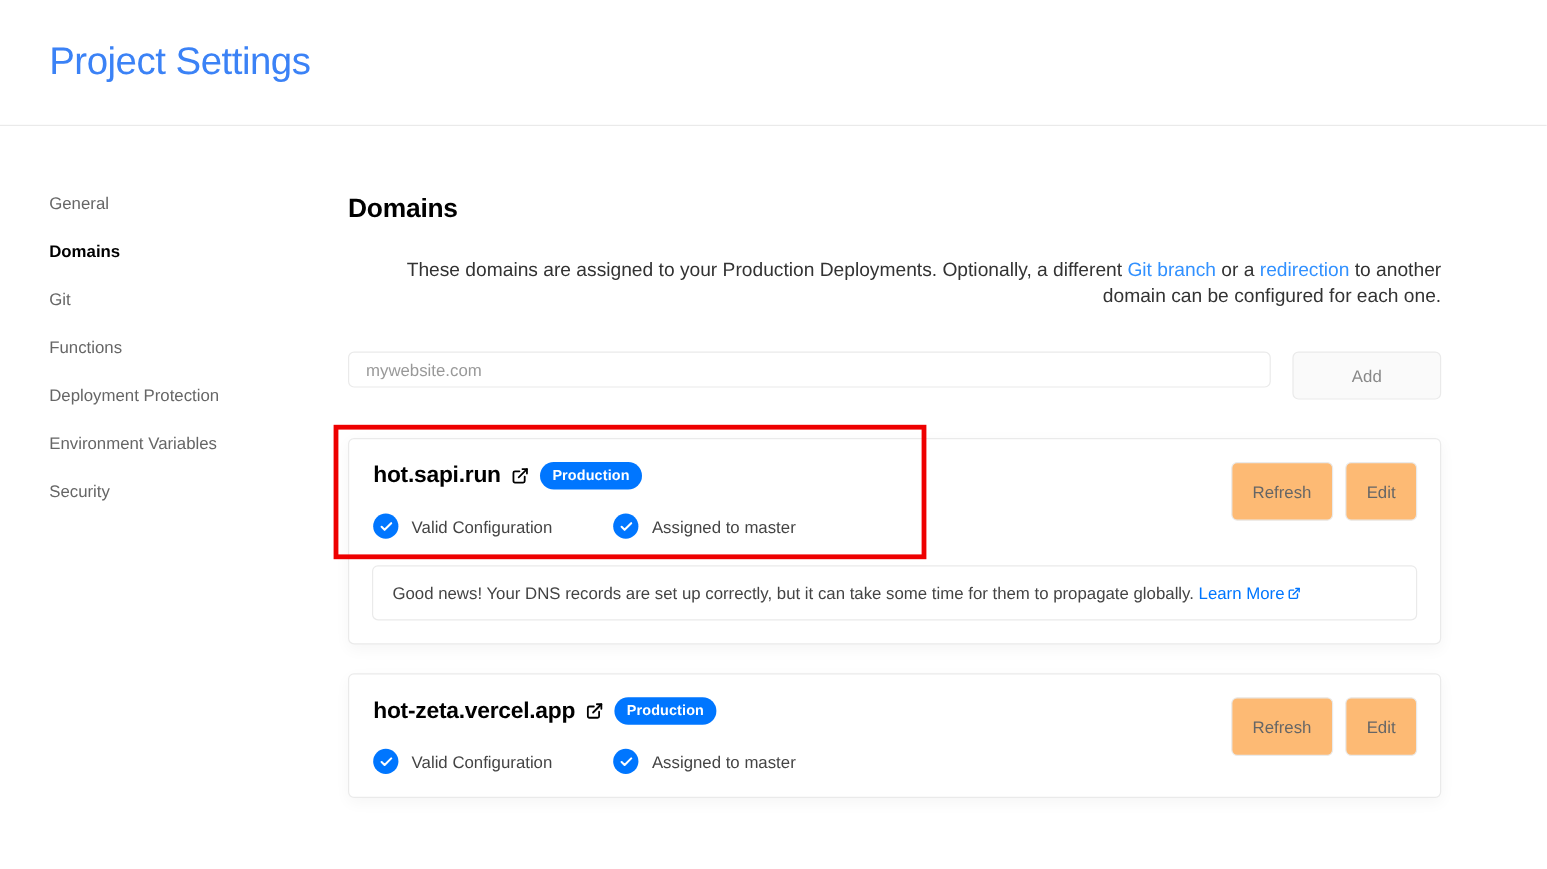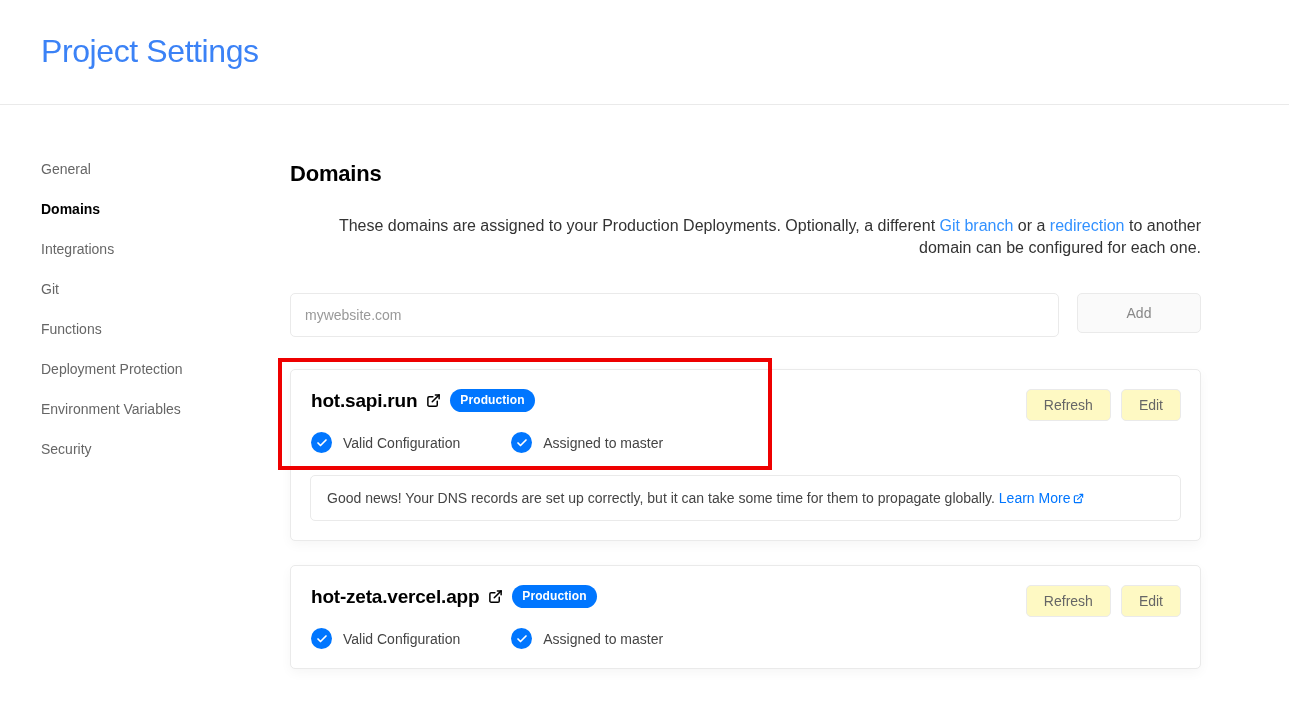--- a/index.html
+++ b/index.html
@@ -85,21 +85,21 @@
   }
 
   
   .add-row {
     display: flex;
     gap: 18px;
     margin-bottom: 32px;
   }
   .domain-input {
     flex: 1 1 auto;
-    height: 44px;
+    height: 30px;
     border: 1px solid #eaeaea;
     border-radius: 5px;
     padding: 0 14px;
     font-size: 14px;
     font-family: "Liberation Sans", sans-serif;
     color: #000;
     background: #fff;
     outline: none;
   }
   .domain-input::placeholder { color: #999999; }
@@ -190,25 +190,25 @@
     color: #444444;
   }
 
   .card-actions {
     display: flex;
     gap: 10px;
   }
   .btn {
     border: 1px solid #eaeaea;
     border-radius: 5px;
-    background: #fef9c3;
+    background: #fdba74;
     color: #666666;
     font-size: 14px;
     font-family: "Liberation Sans", sans-serif;
-    height: 32px;
+    height: 49px;
     padding: 0 17px;
     cursor: pointer;
     white-space: nowrap;
   }
 
   
   .notice {
     margin-top: 22px;
     border: 1px solid #eaeaea;
     border-radius: 5px;
@@ -243,21 +243,20 @@
 
 <div class="page-header">
   <h1 class="page-title">Project Settings</h1>
 </div>
 
 <div class="body-wrap">
 
   <nav class="sidebar" id="sidebar">
       <a class="nav-item">General</a>
       <a class="nav-item active">Domains</a>
-      <a class="nav-item">Integrations</a>
       <a class="nav-item">Git</a>
       <a class="nav-item">Functions</a>
       <a class="nav-item">Deployment Protection</a>
       <a class="nav-item">Environment Variables</a>
       <a class="nav-item">Security</a>
     </nav>
 
   <div class="main">
 
     <h2 class="section-title">Domains</h2>

